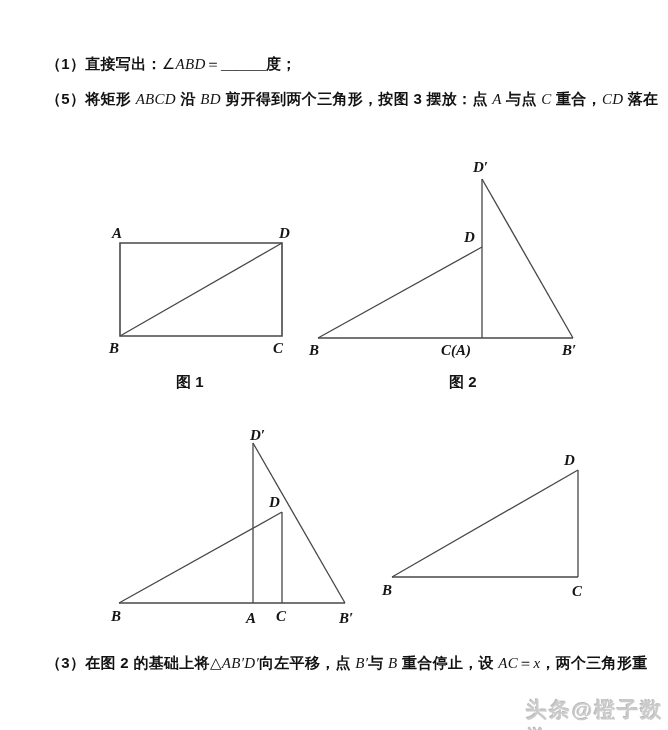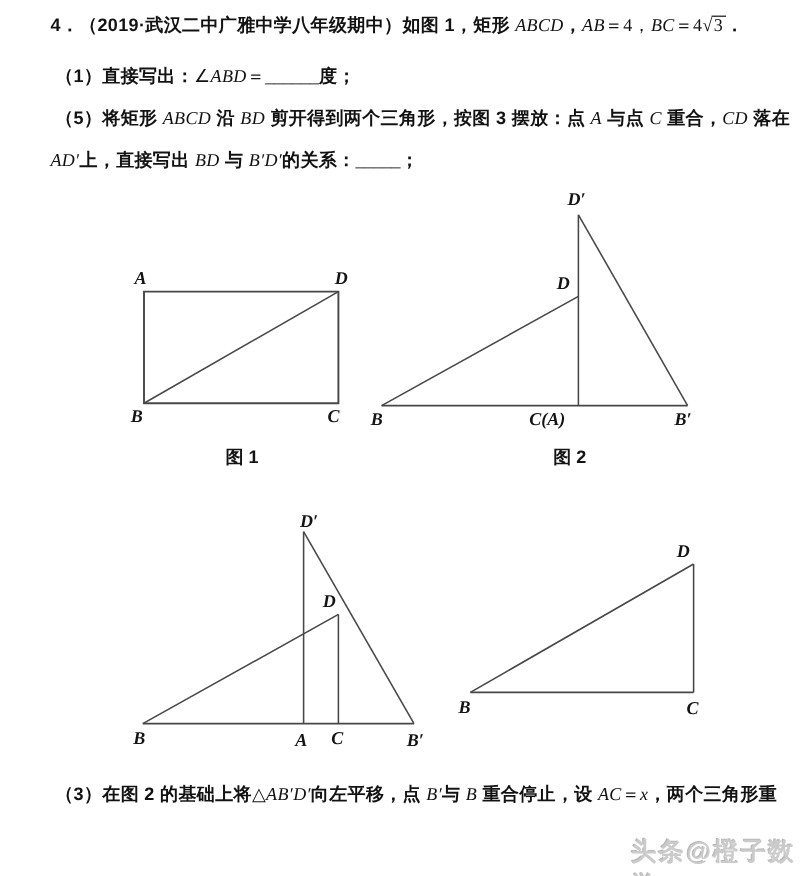--- a/index.html
+++ b/index.html
@@ -10,21 +10,21 @@
   .geo .rect-edges{stroke-width:1.6;}
   .tline{position:absolute;margin:0;font-size:15px;line-height:19px;color:#121212;white-space:nowrap;letter-spacing:0.3px;}
   .zh{font-family:"Liberation Sans",sans-serif;font-weight:700;}
   .zh-head{font-family:"Liberation Sans",sans-serif;font-weight:700;}
   .math{font-family:"Liberation Serif",serif;font-style:italic;font-weight:400;}
   .up{font-family:"Liberation Serif",serif;font-weight:400;}
   .blank{font-family:"Liberation Serif",serif;letter-spacing:0;text-align:right;}
   .sqrt-sign{font-family:"Liberation Serif",serif;}
   .radicand{font-family:"Liberation Serif",serif;border-top:1.4px solid #111;padding:0 2px;margin-left:-1px;}
   .vlabel{position:absolute;font-family:"Liberation Serif",serif;font-style:italic;font-weight:700;font-size:15px;color:#141414;white-space:nowrap;line-height:15px;}
-  .caption{position:absolute;font-family:"Liberation Sans",sans-serif;font-weight:700;font-size:15px;color:#141414;line-height:15px;margin-left:12px;}
+  .caption{position:absolute;font-family:"Liberation Sans",sans-serif;font-weight:700;font-size:15px;color:#141414;line-height:15px;}
   .watermark{position:absolute;left:526px;top:696px;font-family:"Liberation Sans",sans-serif;font-weight:700;font-size:21px;letter-spacing:2px;color:#cbcbcb;text-shadow:1px 1px 0 #ffffff,-1px -1px 0 #b9b9b9;}
 </style>
 </head>
 <body>
 
 <div class="page">
 
   <svg class="geo" viewBox="0 0 668 730" xmlns="http://www.w3.org/2000/svg">
 
     <g>
@@ -47,35 +47,29 @@
       <line x1="253" y1="443" x2="345" y2="603"></line>
     </g>
 
     <g>
       <line x1="392" y1="577" x2="578" y2="577"></line>
       <line x1="578" y1="470" x2="578" y2="577"></line>
       <line x1="392" y1="577" x2="578" y2="470"></line>
     </g>
   </svg>
 
-  <p class="tline" style="left:42px;top:12px;">
-    <span class="zh-head">4．（2019·武汉二中广雅中学八年级期中）</span><span class="zh">如图 1，矩形 </span><span class="math">ABCD</span><span class="zh">，</span><span class="math">AB</span><span class="up">＝4，</span><span class="math">BC</span><span class="up">＝4</span><span class="sqrt-sign">√</span><span class="radicand">3</span><span class="zh">．</span>
-  </p>
 
   <p class="tline" style="left:46px;top:54px;">
     <span class="zh">（1）直接写出：</span><span class="up">∠</span><span class="math">ABD</span><span class="up">＝</span><span class="blank">______</span><span class="zh">度；</span>
   </p>
 
   <p class="tline" style="left:46px;top:89px;">
     <span class="zh">（5）将矩形 </span><span class="math">ABCD</span><span class="zh"> 沿 </span><span class="math">BD</span><span class="zh"> 剪开得到两个三角形，按图 3 摆放：点 </span><span class="math">A</span><span class="zh"> 与点 </span><span class="math">C</span><span class="zh"> 重合，</span><span class="math">CD</span><span class="zh"> 落在</span>
   </p>
 
-  <p class="tline" style="left:42px;top:124px;">
-    <span class="math">AD′</span><span class="zh">上，直接写出 </span><span class="math">BD</span><span class="zh"> 与 </span><span class="math">B′D′</span><span class="zh">的关系：</span><span class="blank">_____</span><span class="zh">；</span>
-  </p>
 
   <p class="tline" style="left:46px;top:653px;">
     <span class="zh">（3）在图 2 的基础上将</span><span class="up">△</span><span class="math">AB′D′</span><span class="zh">向左平移，点 </span><span class="math">B′</span><span class="zh">与 </span><span class="math">B</span><span class="zh"> 重合停止，设 </span><span class="math">AC</span><span class="up">＝</span><span class="math">x</span><span class="zh">，两个三角形重</span>
   </p>
 
 
   <span class="vlabel" style="left:112px;top:226px;">A</span>
   <span class="vlabel" style="left:279px;top:226px;">D</span>
   <span class="vlabel" style="left:109px;top:341px;">B</span>
   <span class="vlabel" style="left:273px;top:341px;">C</span>

